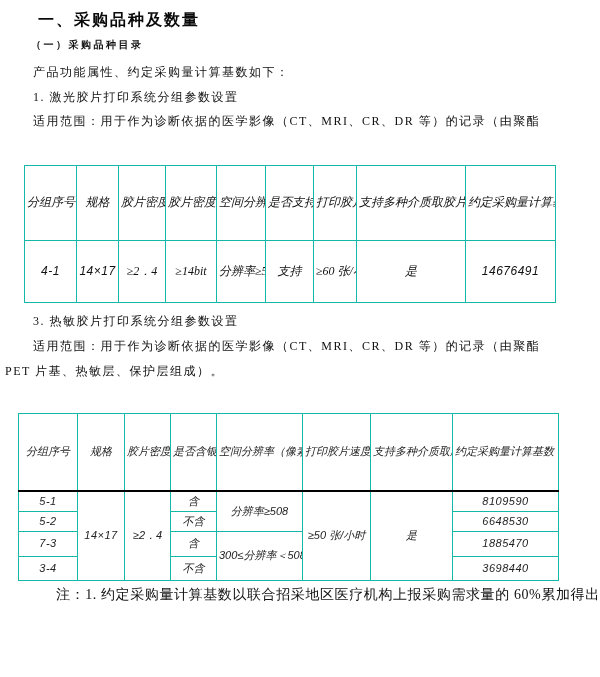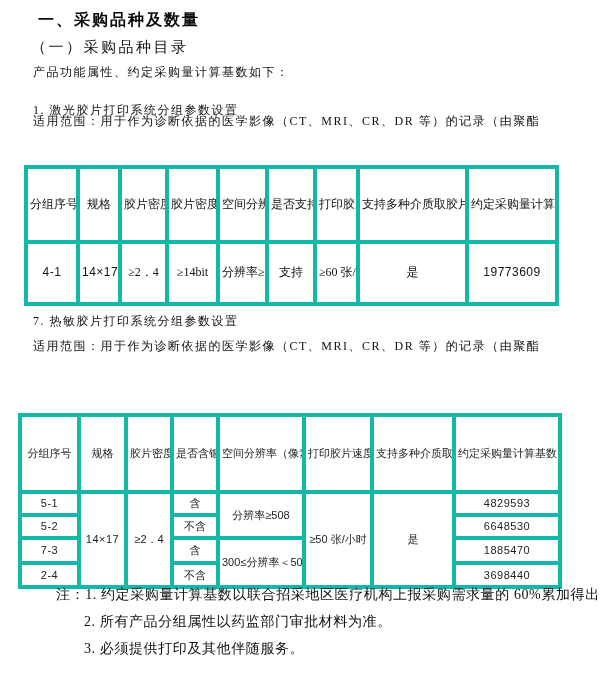--- a/index.html
+++ b/index.html
@@ -9,49 +9,49 @@
     font-family:"Liberation Serif", serif;
     color:#111111;
   }
   .page { position:relative; width:600px; height:535px; background:#ffffff; }
   .abs { position:absolute; white-space:nowrap; }
 
   .title {
     font-family:"Liberation Sans", sans-serif;
     font-weight:bold; font-size:16px; letter-spacing:2px; color:#0a0a0a;
   }
-  .subtitle { font-size:15px; letter-spacing:2.5px; font-weight:400; }
+  .subtitle { font-size:10px; letter-spacing:2.5px; font-weight:700; }
   .body-line { font-size:12px; letter-spacing:1.5px; }
   .note-line { font-size:14px; letter-spacing:0.6px; }
 
   table { border-collapse:collapse; table-layout:fixed; background:#ffffff; }
   th, td {
-    border:4px solid #14b8a6; text-align:center; vertical-align:middle;
-    font-weight:normal; padding:1px 2px; overflow:hidden; word-break:break-all;
+    border:1px solid #14b8a6; text-align:center; vertical-align:middle;
+    font-weight:normal; padding:1px 2px; overflow:hidden; word-break:break-all;font-style:italic;
   }
   .t1 { border:1.5px solid #000; font-size:12px; line-height:1.6; }
   .t2 {
     border:1.5px solid #000; font-size:11px; line-height:1.55;
     font-family:"Liberation Sans", sans-serif; color:#222222;
   }
   .t2 thead th { border-bottom:2px solid #000; }
   .num { font-family:"Liberation Sans", sans-serif; letter-spacing:0.5px;margin-top:35px; }
 </style>
 </head>
 <body>
 
 <div class="page">
 
   <div class="abs title" style="top:10px; left:38px;">一、采购品种及数量</div>
 
   <div class="abs subtitle" style="top:38px; left:31px;">（一）采购品种目录</div>
 
   <div class="abs body-line" style="top:64px; left:33px;">产品功能属性、约定采购量计算基数如下：</div>
 
-  <div class="abs body-line" style="top:102px; left:33px;">1. 激光胶片打印系统分组参数设置</div>
+  <div class="abs body-line" style="top:89px; left:33px;">1. 激光胶片打印系统分组参数设置</div>
 
   <div class="abs body-line" style="top:113px; left:33px;">适用范围：用于作为诊断依据的医学影像（CT、MRI、CR、DR 等）的记录（由聚酯</div>
 
 
   <table class="t1 abs" style="top:165px; left:24px; width:531px;">
     <colgroup>
       <col style="width:52px">
         <col style="width:42px">
         <col style="width:47px">
       <col style="width:51px">
@@ -77,29 +77,30 @@
     <tbody>
       <tr style="height:62px">
         <td class="num">4-1</td>
         <td class="num">14×17</td>
         <td>≥2．4</td>
         <td>≥14bit</td>
         <td>分辨率≥508</td>
         <td>支持</td>
         <td>≥60 张/小时</td>
         <td>是</td>
-        <td class="num">19773609</td>
+        <td class="num">14676491</td>
       </tr>
     </tbody>
   </table>
 
-  <div class="abs body-line" style="top:313px; left:33px;">7. 热敏胶片打印系统分组参数设置</div>
+  <div class="abs body-line" style="top:313px; left:33px;">3. 热敏胶片打印系统分组参数设置</div>
 
   <div class="abs body-line" style="top:338px; left:33px;">适用范围：用于作为诊断依据的医学影像（CT、MRI、CR、DR 等）的记录（由聚酯</div>
 
+  <div class="abs body-line" style="top:363px; left:5px;">PET 片基、热敏层、保护层组成）。</div>
 
   <table class="t2 abs" style="top:413px; left:18px; width:540px;">
     <colgroup>
       <col style="width:59px">
         <col style="width:47px">
         <col style="width:46px">
       <col style="width:46px">
         <col style="width:86px">
         <col style="width:68px">
       <col style="width:82px">
@@ -119,40 +120,38 @@
     </thead>
     <tbody>
       <tr style="height:19px">
         <td class="num">5-1</td>
         <td class="num" rowspan="4">14×17</td>
         <td rowspan="4">≥2．4</td>
         <td>含</td>
         <td rowspan="2">分辨率≥508</td>
         <td rowspan="4">≥50 张/小时</td>
         <td rowspan="4">是</td>
-        <td class="num">4829593</td>
+        <td class="num">8109590</td>
       </tr>
       <tr style="height:19px">
         <td class="num">5-2</td>
         <td>不含</td>
         <td class="num">6648530</td>
       </tr>
       <tr style="height:25px">
         <td class="num">7-3</td>
         <td>含</td>
         <td rowspan="2">300≤分辨率＜508</td>
         <td class="num">1885470</td>
       </tr>
       <tr style="height:24px">
-        <td class="num">2-4</td>
+        <td class="num">3-4</td>
         <td>不含</td>
         <td class="num">3698440</td>
       </tr>
     </tbody>
   </table>
 
   <div class="abs note-line" style="top:586px; left:56px;">注：1. 约定采购量计算基数以联合招采地区医疗机构上报采购需求量的 60%累加得出。</div>
 
-  <div class="abs note-line" style="top:613px; left:84px;">2. 所有产品分组属性以药监部门审批材料为准。</div>
 
-  <div class="abs note-line" style="top:640px; left:84px;">3. 必须提供打印及其他伴随服务。</div>
 
 </div>
 
 </body></html>

